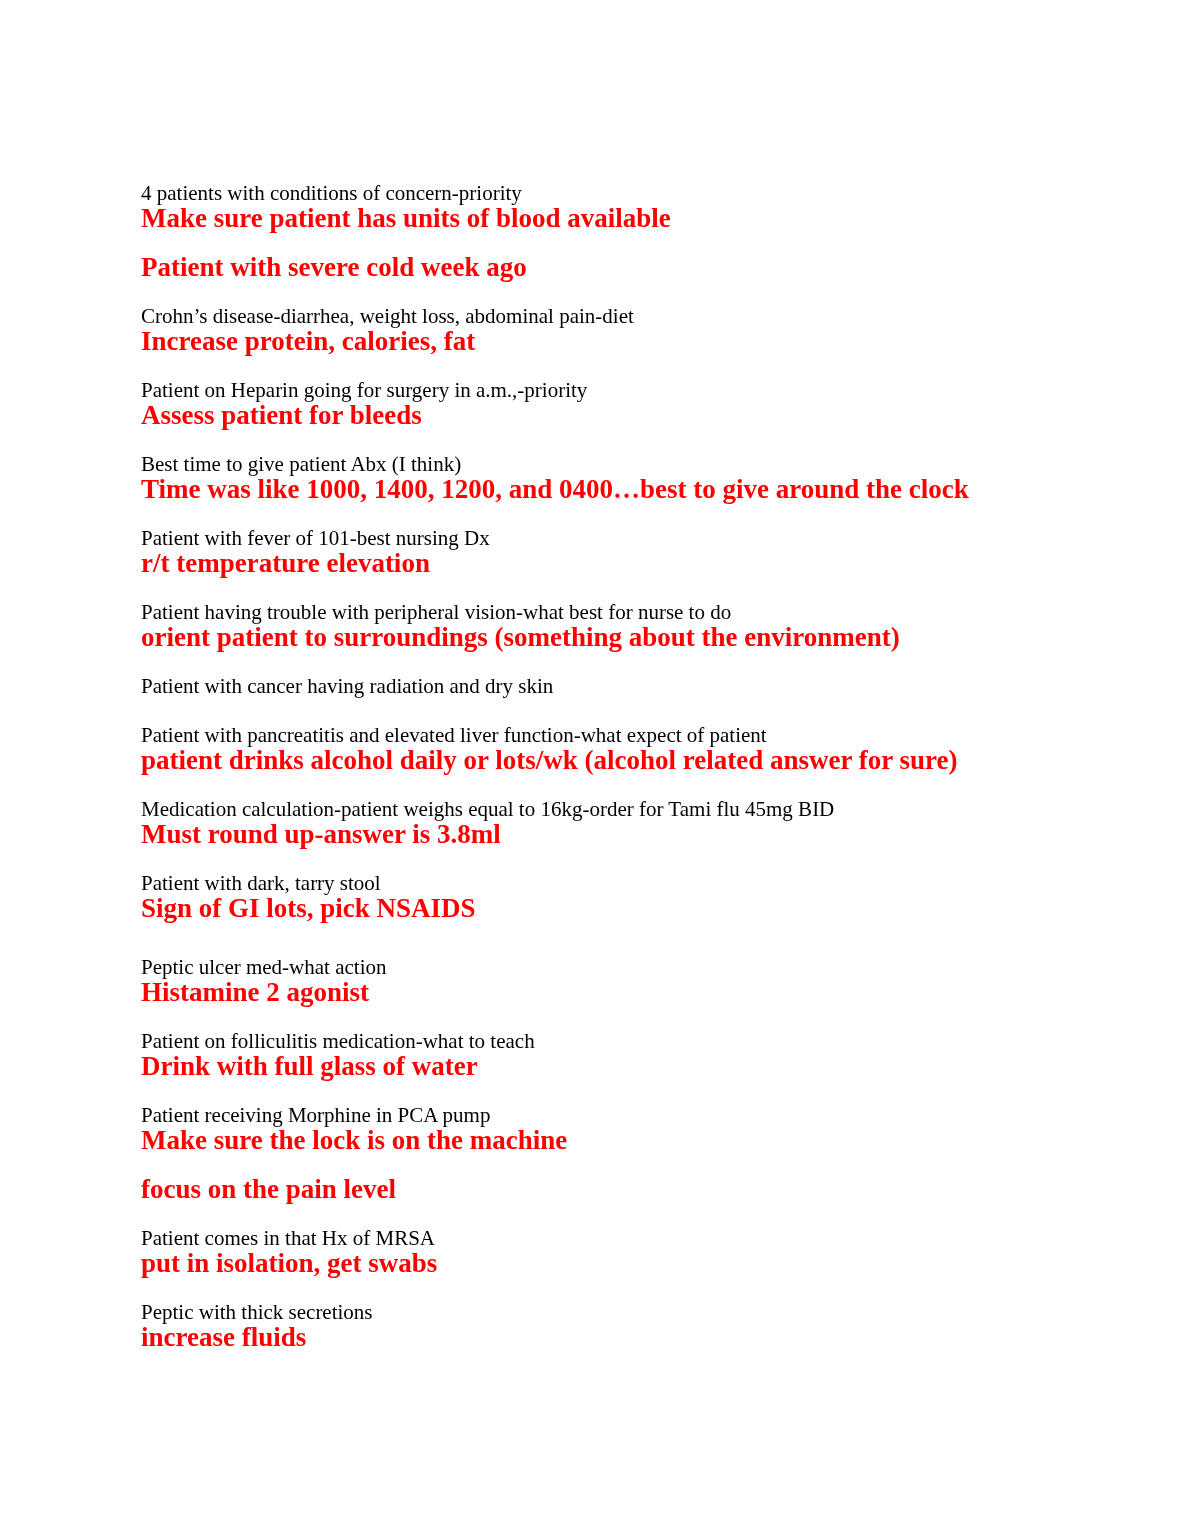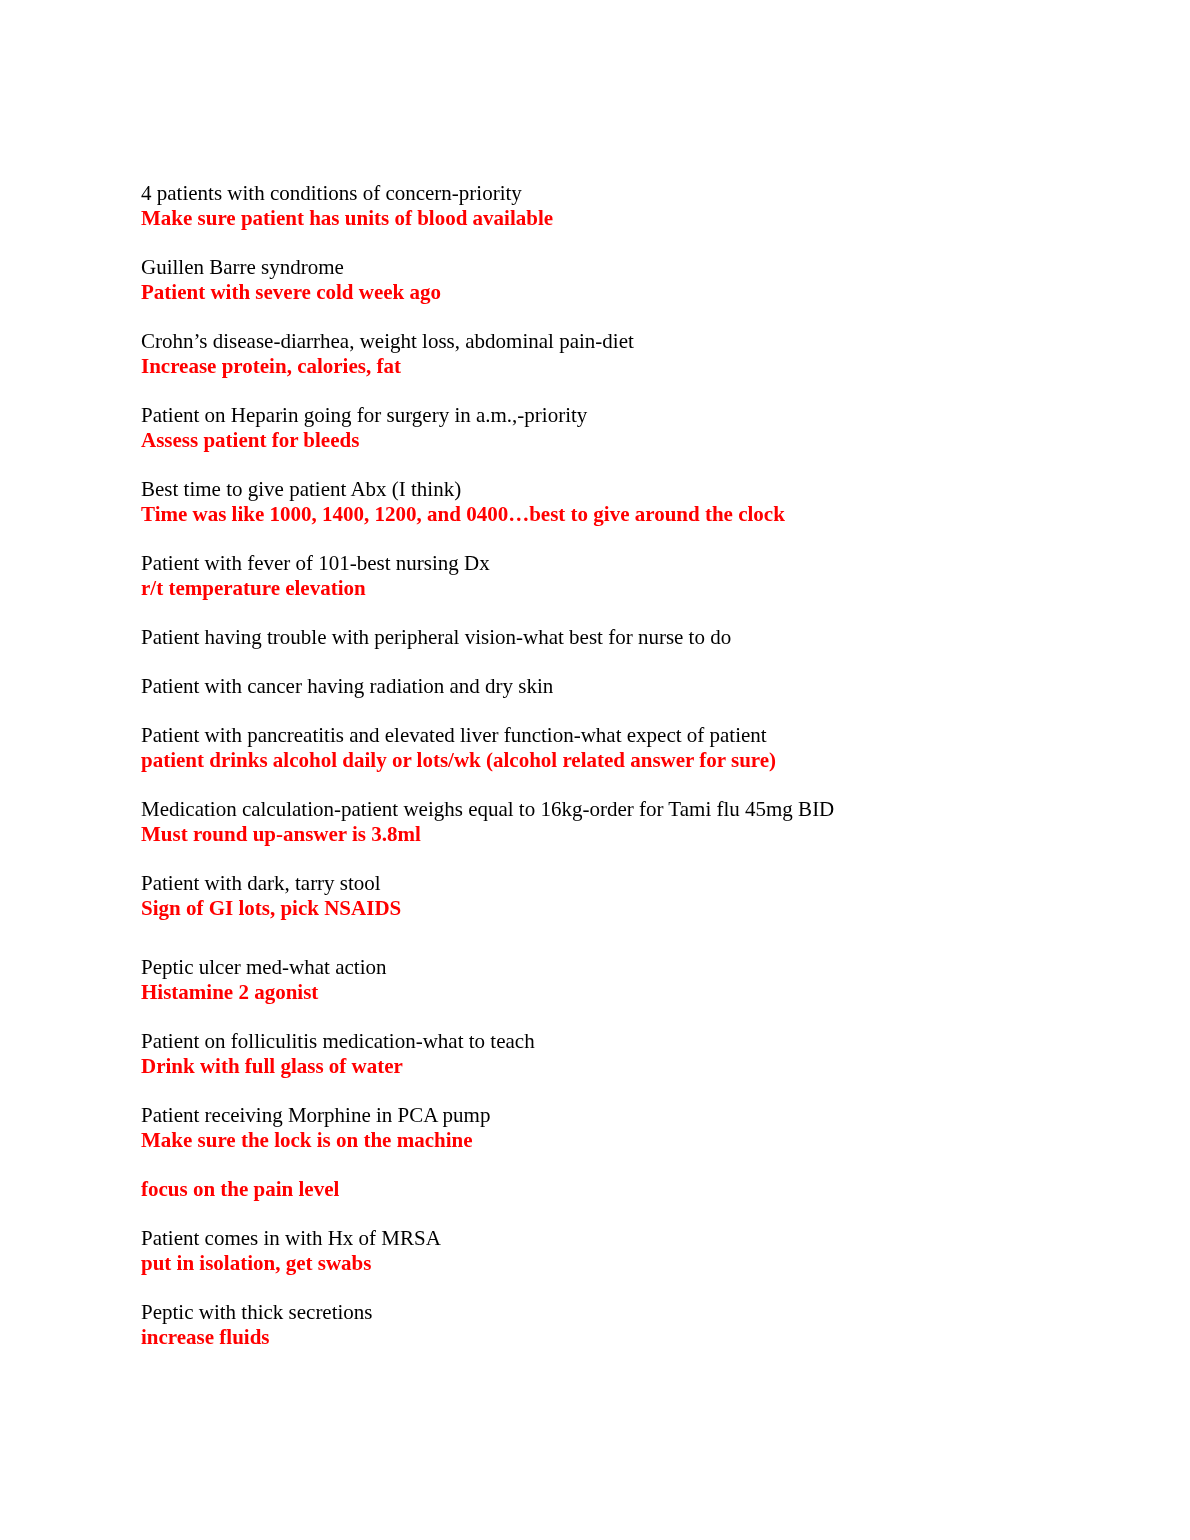--- a/index.html
+++ b/index.html
@@ -31,38 +31,37 @@
   }
   .question {
     color: #000000;
     font-size: 21px;
     line-height: 25px;
     font-weight: normal;
     white-space: nowrap;
   }
   .answer {
     color: #ff0000;
-    font-size: 21px;
+    font-size: 27px;
     line-height: 25px;
     font-weight: bold;
     white-space: nowrap;
   }
 </style>
 </head>
 <body>
 
 <div class="page">
   <div class="qa-list" id="qa-list">
   <div class="qa-pair">
     <div class="question">4 patients with conditions of concern-priority</div>
     <div class="answer">Make sure patient has units of blood available</div>
   </div>
 
   <div class="qa-pair">
-    <div class="question">Guillen Barre syndrome</div>
     <div class="answer">Patient with severe cold week ago</div>
   </div>
 
   <div class="qa-pair">
     <div class="question">Crohn’s disease-diarrhea, weight loss, abdominal pain-diet</div>
     <div class="answer">Increase protein, calories, fat</div>
   </div>
 
   <div class="qa-pair">
     <div class="question">Patient on Heparin going for surgery in a.m.,-priority</div>
@@ -74,20 +73,21 @@
     <div class="answer">Time was like 1000, 1400, 1200, and 0400…best to give around the clock</div>
   </div>
 
   <div class="qa-pair">
     <div class="question">Patient with fever of 101-best nursing Dx</div>
     <div class="answer">r/t temperature elevation</div>
   </div>
 
   <div class="qa-pair">
     <div class="question">Patient having trouble with peripheral vision-what best for nurse to do</div>
+    <div class="answer">orient patient to surroundings (something about the environment)</div>
   </div>
 
   <div class="qa-pair">
     <div class="question">Patient with cancer having radiation and dry skin</div>
 
   </div>
 
   <div class="qa-pair">
     <div class="question">Patient with pancreatitis and elevated liver function-what expect of patient</div>
     <div class="answer">patient drinks alcohol daily or lots/wk (alcohol related answer for sure)</div>
@@ -116,21 +116,21 @@
   <div class="qa-pair">
     <div class="question">Patient receiving Morphine in PCA pump</div>
     <div class="answer">Make sure the lock is on the machine</div>
   </div>
 
   <div class="qa-pair">
     <div class="answer">focus on the pain level</div>
   </div>
 
   <div class="qa-pair">
-    <div class="question">Patient comes in with Hx of MRSA</div>
+    <div class="question">Patient comes in that Hx of MRSA</div>
     <div class="answer">put in isolation, get swabs</div>
   </div>
 
   <div class="qa-pair">
     <div class="question">Peptic with thick secretions</div>
     <div class="answer">increase fluids</div>
   </div>
 </div>
 </div>
 

